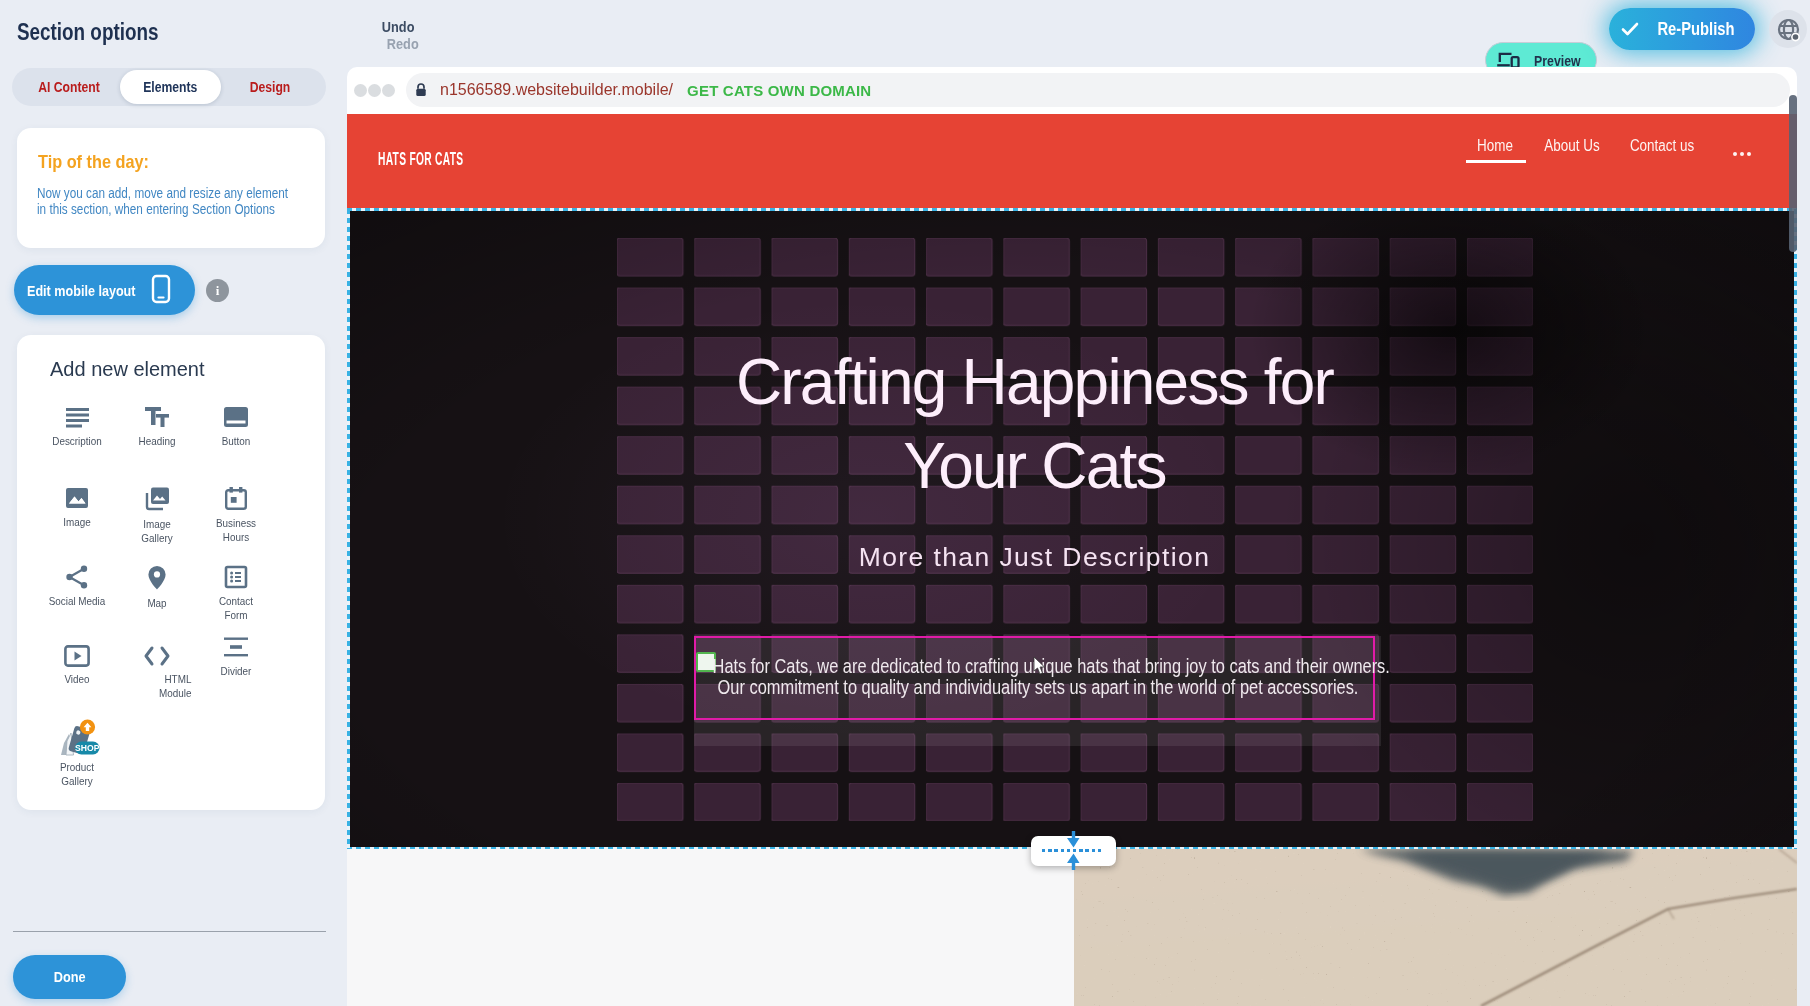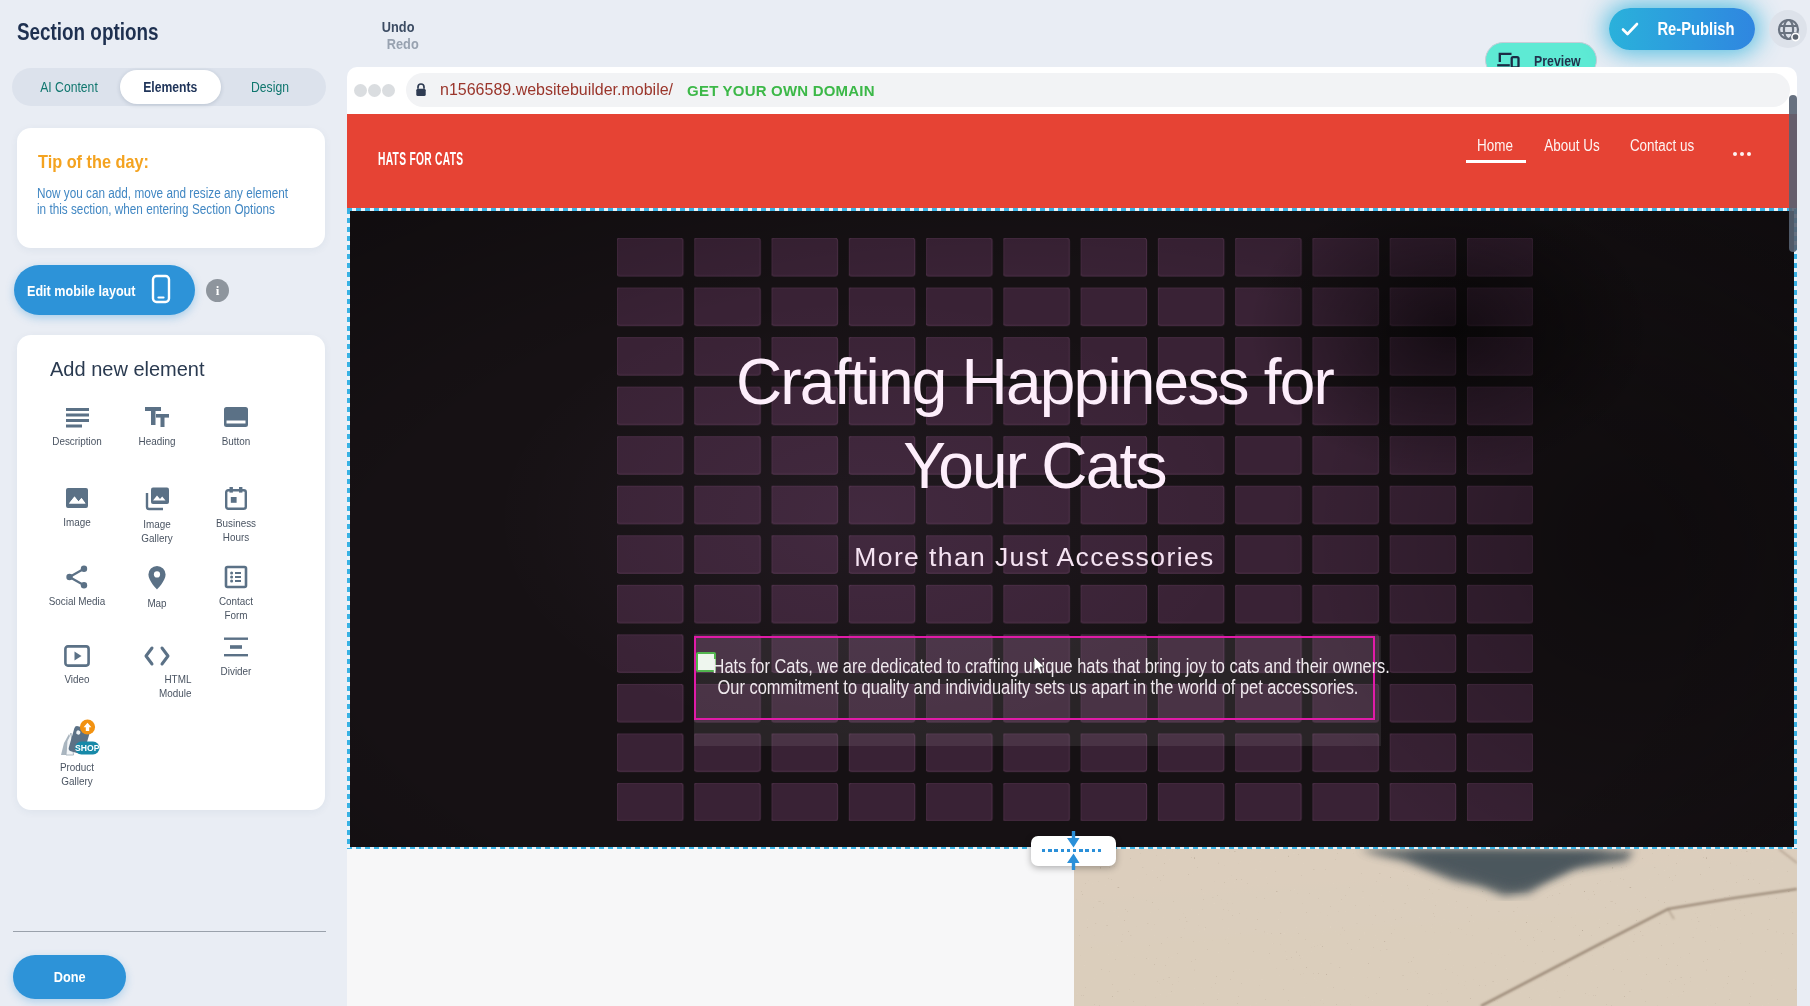--- a/index.html
+++ b/index.html
@@ -9,21 +9,21 @@
 
   
   #title { left:17px; top:19px; font-size:23px; font-weight:bold; color:#1e3050; transform:scaleX(0.82); transform-origin:left; }
   #undoredo { left:366px; top:18px; height:24px; display:flex; align-items:center;flex-direction:column; }
   #undoredo .lbl { font-size:15px; font-weight:bold; transform:scaleX(0.85); display:inline-block; }
   #btn-preview { left:1485px; top:10px; width:112px; height:36px; border:1.5px solid #c7cdd7; border-radius:18px; background:#5eead4; display:flex; align-items:center; justify-content:center; gap:9px; color:#22334d; font-size:15px; font-weight:bold;margin-top:32px; }
   #btn-republish { left:1609px; top:8px; width:146px; height:42px; border-radius:21px; background:linear-gradient(90deg,#2ab1db,#2f86e0); box-shadow:0 0 24px 4px rgba(42,178,220,.8); display:flex; align-items:center; justify-content:center; gap:10px; color:#fff; font-size:18px; font-weight:bold; }
   #globe { left:1769px; top:10px; width:38px; height:38px; border-radius:50%; background:#dde2ea; display:flex; align-items:center; justify-content:center; }
 
   
-  #tabs { left:12px; top:68px; width:314px; height:38px; border-radius:19px; background:#dce2ec; font-size:14.5px; font-weight:normal; color:#0f766e; }
+  #tabs { left:12px; top:68px; width:314px; height:38px; border-radius:19px; background:#dce2ec; font-size:14.5px; font-weight:bold; color:#b91c1c; }
   #tabs .tab { position:absolute; top:11px; transform:translateX(-50%) scaleX(0.84); white-space:nowrap; }
   #tab-active { left:120px; top:70px; width:101px; height:34px; background:#fff; border-radius:17px; box-shadow:0 1px 4px rgba(30,50,80,.18); line-height:34px; text-align:center; font-size:14.5px; font-weight:bold; color:#20355a; }
   #tab-active span { display:inline-block; transform:scaleX(0.84); }
   #tipcard { left:17px; top:128px; width:308px; height:120px; background:#fff; border-radius:14px; box-shadow:0 2px 8px rgba(40,60,100,.06); }
   #tipcard h3 { position:absolute; left:21px; top:23px; font-size:18.5px; color:#f4a320; transform:scaleX(0.88); transform-origin:left; white-space:nowrap; }
   #tipcard p { position:absolute; left:20px; top:57px; font-size:14px; line-height:16px; color:#4187c3; transform:scaleX(0.84); transform-origin:left; white-space:nowrap; }
   #btn-mobile { left:14px; top:265px; width:181px; height:50px; border-radius:25px; background:#2d93d8; box-shadow:0 3px 8px rgba(45,147,216,.35); display:flex; align-items:center; color:#fff; font-size:14px; font-weight:bold; }
   #btn-mobile span { margin-left:13px; transform:scaleX(0.84); transform-origin:left; display:inline-block; white-space:nowrap; font-size:15px; }
   #info-i { left:206px; top:279px; width:23px; height:23px; border-radius:50%; background:#8e959d; color:#fff; text-align:center; font-size:13px; font-weight:bold; line-height:23px; font-family:"Liberation Serif",serif; }
   #addcard { left:17px; top:335px; width:308px; height:475px; background:#fff; border-radius:14px; box-shadow:0 2px 8px rgba(40,60,100,.06); }
@@ -267,21 +267,21 @@
 <div class="abs" id="browser">
   <div class="dot" style="left:7px"></div>
   <div class="dot" style="left:21px"></div>
   <div class="dot" style="left:35px"></div>
   <div id="urlpill">
     <svg width="12" height="16" viewBox="0 0 14 17" style="margin-left:9px;">
         <path d="M3.5 7 V5 a3.5 3.5 0 0 1 7 0 V7" fill="none" stroke="#2e3b52" stroke-width="2"></path>
         <rect x="1.5" y="7" width="11" height="8.5" rx="1.8" fill="#2e3b52"></rect>
       </svg>
     <span class="url">n1566589.websitebuilder.mobile/</span>
-    <span class="dom">GET YOUR OWN DOMAIN</span>
+    <span class="dom">GET CATS OWN DOMAIN</span>
   </div>
 </div>
 
 <div class="abs" id="redbar">
   <div id="logo">HATS FOR CATS</div>
   <div class="nav" style="left:1148px;">Home</div>
   <div class="nav" style="left:1225px;">About Us</div>
   <div class="nav" style="left:1315px;">Contact us</div>
   <div style="position:absolute; left:1386px; top:38px; width:4px; height:4px; border-radius:50%; background:#fef4f3;"></div>
   <div style="position:absolute; left:1393px; top:38px; width:4px; height:4px; border-radius:50%; background:#fef4f3;"></div>
@@ -293,21 +293,21 @@
   <svg style="position:absolute; left:270px; top:29px;" width="917" height="584" viewBox="0 0 917 584">
     <defs>
       <pattern id="cells" x="0" y="0" width="77.27" height="49.55" patternUnits="userSpaceOnUse">
         <rect x="0" y="0" width="66" height="38" rx="3" fill="#392235" stroke="#4f3049" stroke-width="1"></rect>
       </pattern>
     </defs>
     <rect x="0" y="0" width="916" height="583" fill="url(#cells)"></rect>
   </svg>
   <div id="hero-shade"></div>
   <div class="hero-center" id="h1a">Crafting Happiness for<br>Your Cats</div>
-  <div class="hero-center" id="h2a">More than Just Accessories</div>
+  <div class="hero-center" id="h2a">More than Just Description</div>
   <div id="sel-overlay"></div>
   <div id="pinkbox"></div>
   <div id="checkbox"></div>
   <div id="para"><span style="display:inline-block;width:33px;"></span>Hats for Cats, we are dedicated to crafting unique hats that bring joy to cats and their owners.<br>Our commitment to quality and individuality sets us apart in the world of pet accessories.</div>
   <svg style="position:absolute; left:685px; top:447px;" width="14" height="20" viewBox="0 0 14 20">
       <path d="M2 1 L2 15 L5.5 12 L8 18 L10.5 17 L8 11 L12.5 11 Z" fill="#fff" stroke="#333" stroke-width="0.8"></path>
     </svg>
 </div>
 
 <div class="dashh abs" style="top:208px;"></div>

